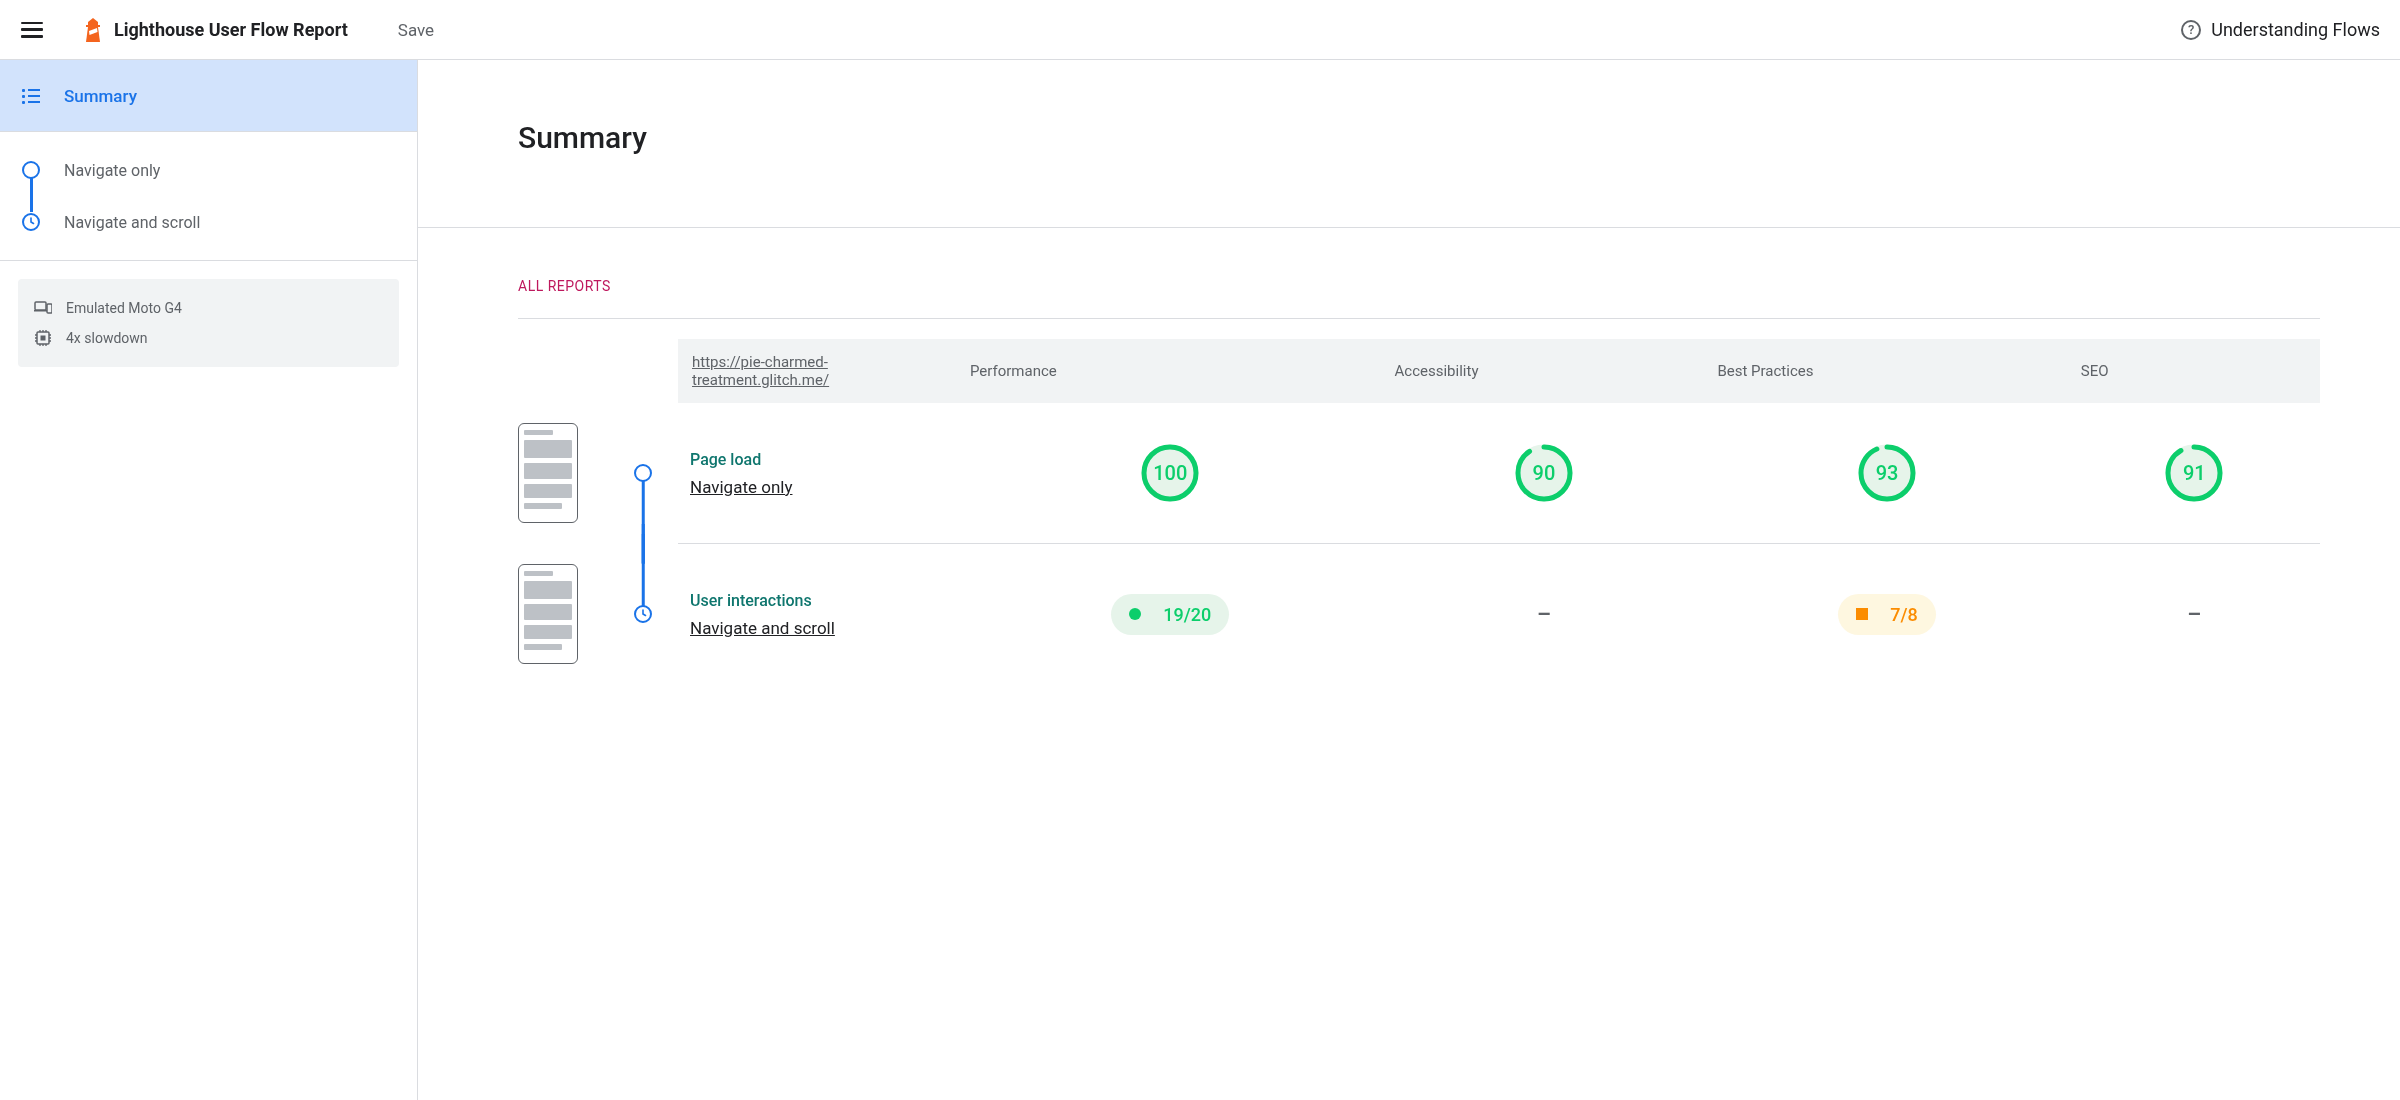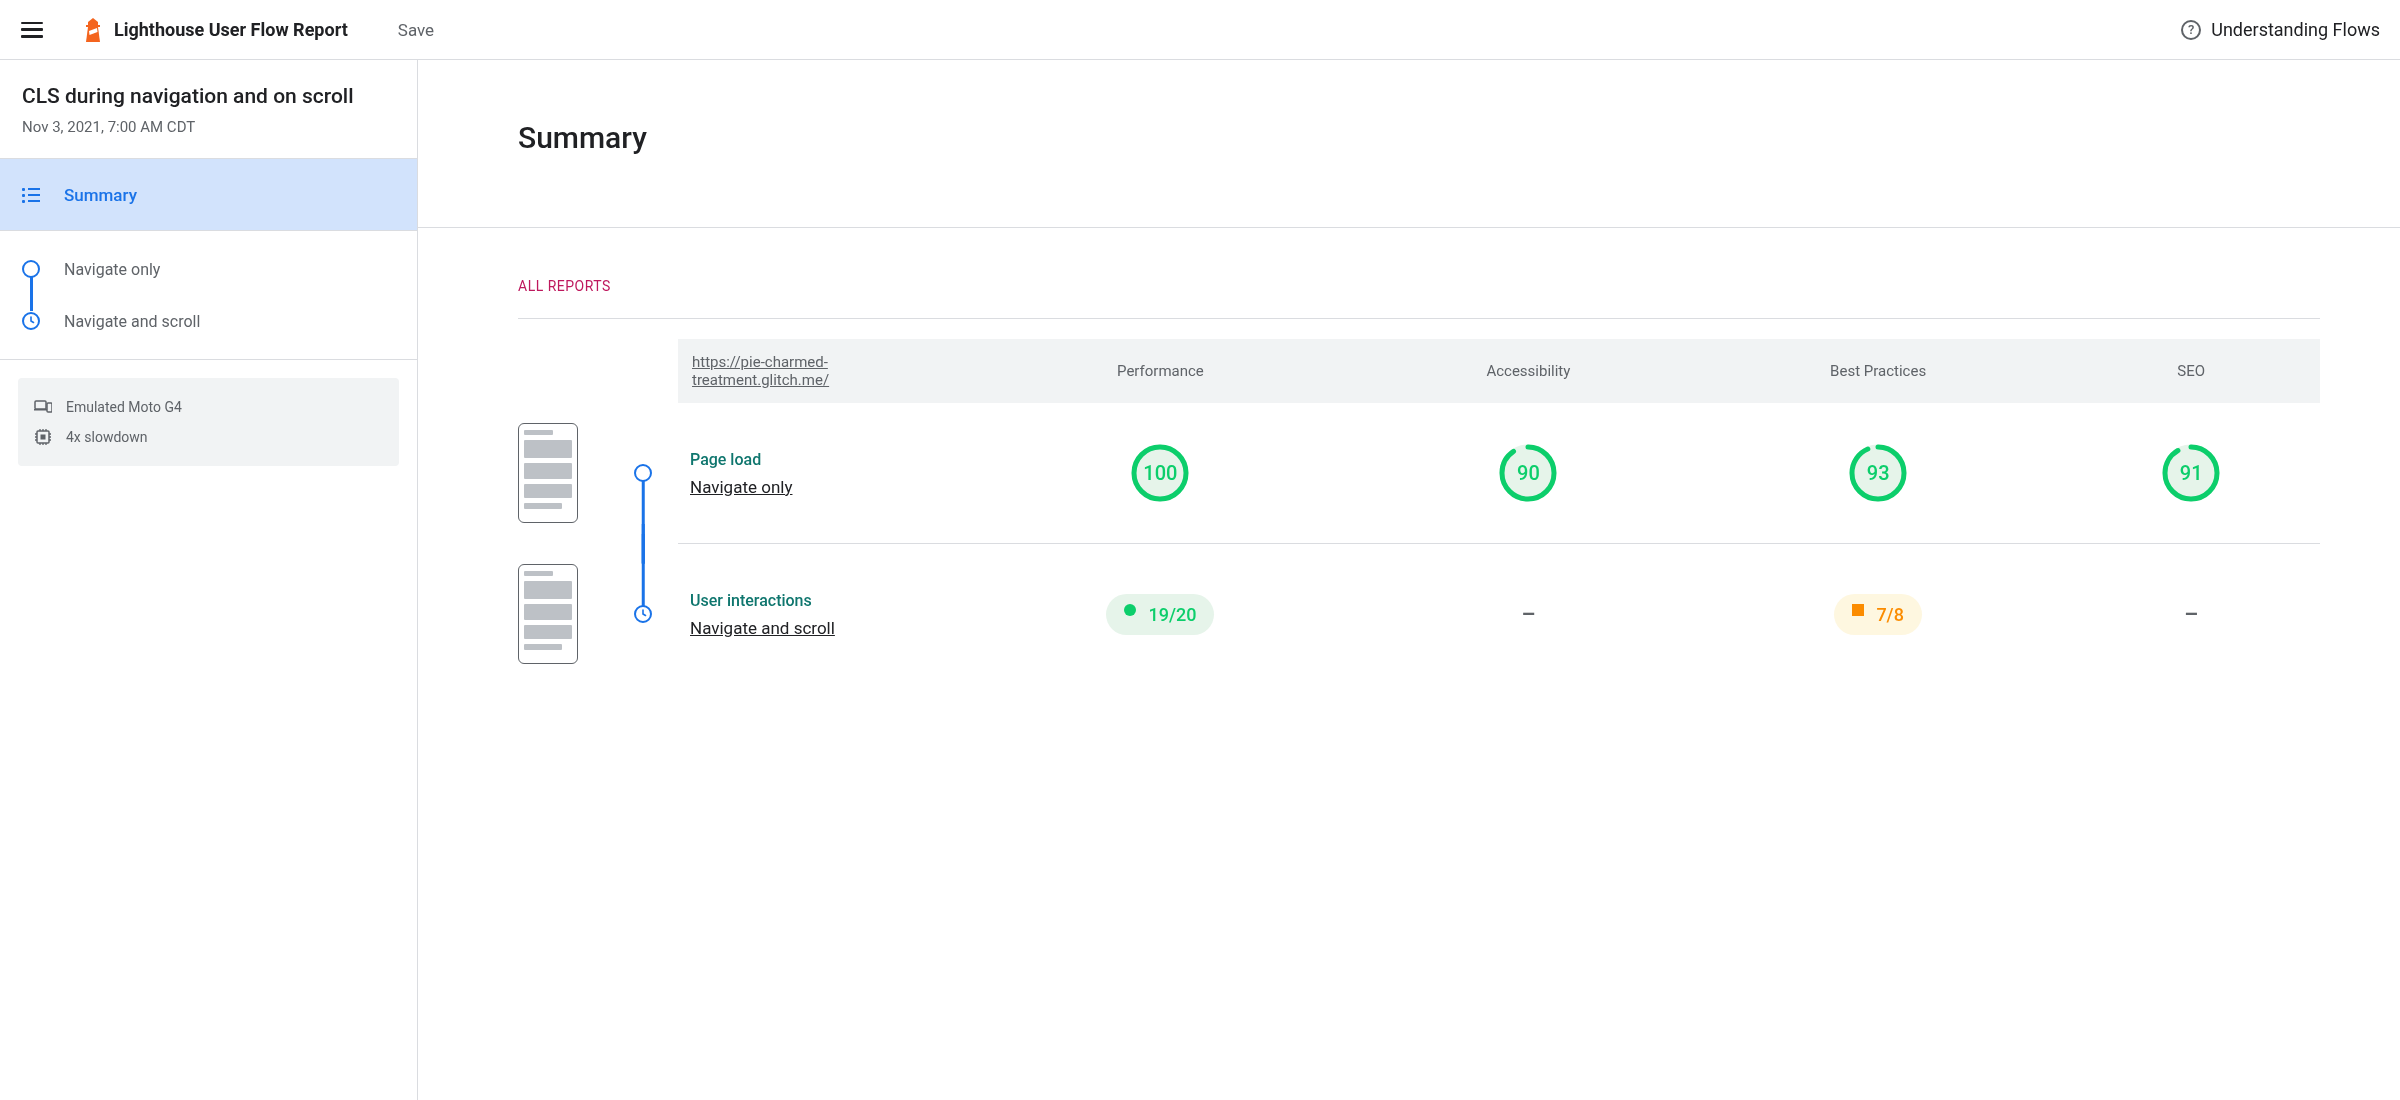--- a/index.html
+++ b/index.html
@@ -247,21 +247,21 @@
       border-collapse: collapse;
     }
     thead tr {
       background: #f1f3f4;
     }
     th {
       font-weight: 400;
       font-size: 15px;
       color: #5f6368;
       padding: 14px 12px;
-      text-align: center;
+      text-align: left;
     }
     th.url-cell {
       text-align: left;
       padding-left: 14px;
     }
     th.url-cell .url-text {
       text-decoration: underline;
       color: #5f6368;
     }
     td {
@@ -331,25 +331,26 @@
       justify-content: center;
       font-size: 20px;
       font-weight: 500;
     }
     .gauge-green .gauge-text { color: #0cce6b; }
     .gauge-green circle.bg { stroke: #e6f4ea; }
     .gauge-green circle.fg { stroke: #0cce6b; }
 
     .pill {
       display: inline-flex;
+      align-items: center;
       padding: 10px 18px;
       border-radius: 24px;
       font-size: 18px;
       font-weight: 500;
-      gap: 12px;
+      gap: 22px;
     }
     .pill-green {
       background: #e6f4ea;
       color: #0cce6b;
     }
     .pill-green .shape {
       width: 12px;
       height: 12px;
       background: #0cce6b;
       border-radius: 50%;
@@ -424,24 +425,20 @@
   <div class="topbar-spacer"></div>
   <div class="flows-link">
     <span class="help-circle">?</span>
     <span>Understanding Flows</span>
   </div>
 </div>
 
 <div class="layout">
 
   <div class="sidebar">
-    <div class="sidebar-header">
-      <div class="flow-title">CLS during navigation and on scroll</div>
-      <div class="flow-date">Nov 3, 2021, 7:00 AM CDT</div>
-    </div>
 
     <div class="nav-item active">
       <div class="summary-icon">
         <div class="dot" style="top:0"></div>
           <div class="line" style="top:0.5px"></div>
         <div class="dot" style="top:6px"></div>
           <div class="line" style="top:6.5px"></div>
         <div class="dot" style="top:12px"></div>
           <div class="line" style="top:12.5px"></div>
       </div>

